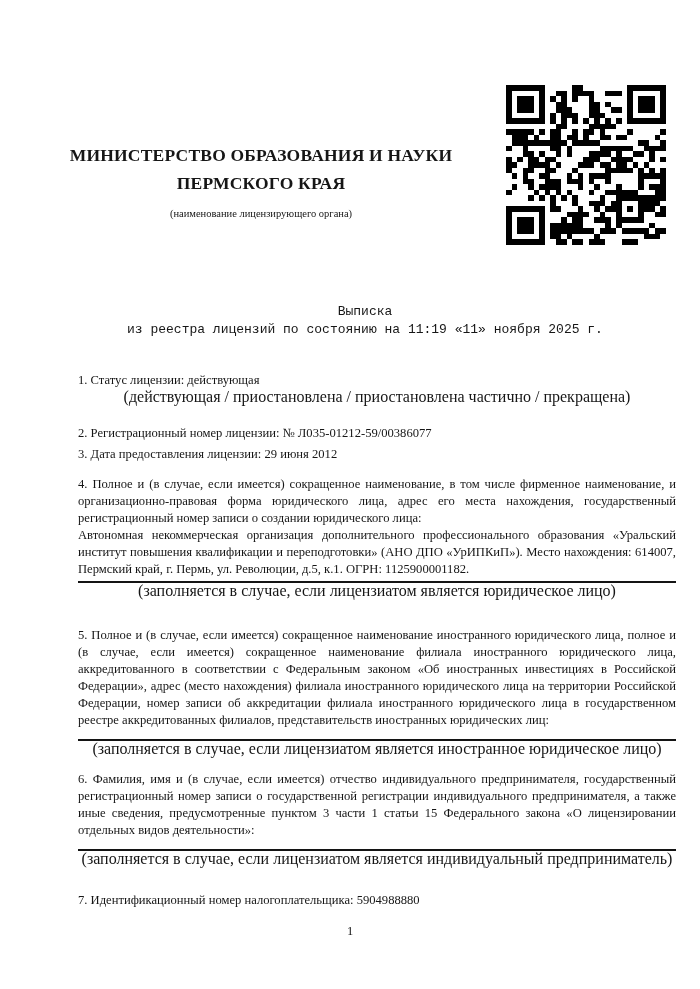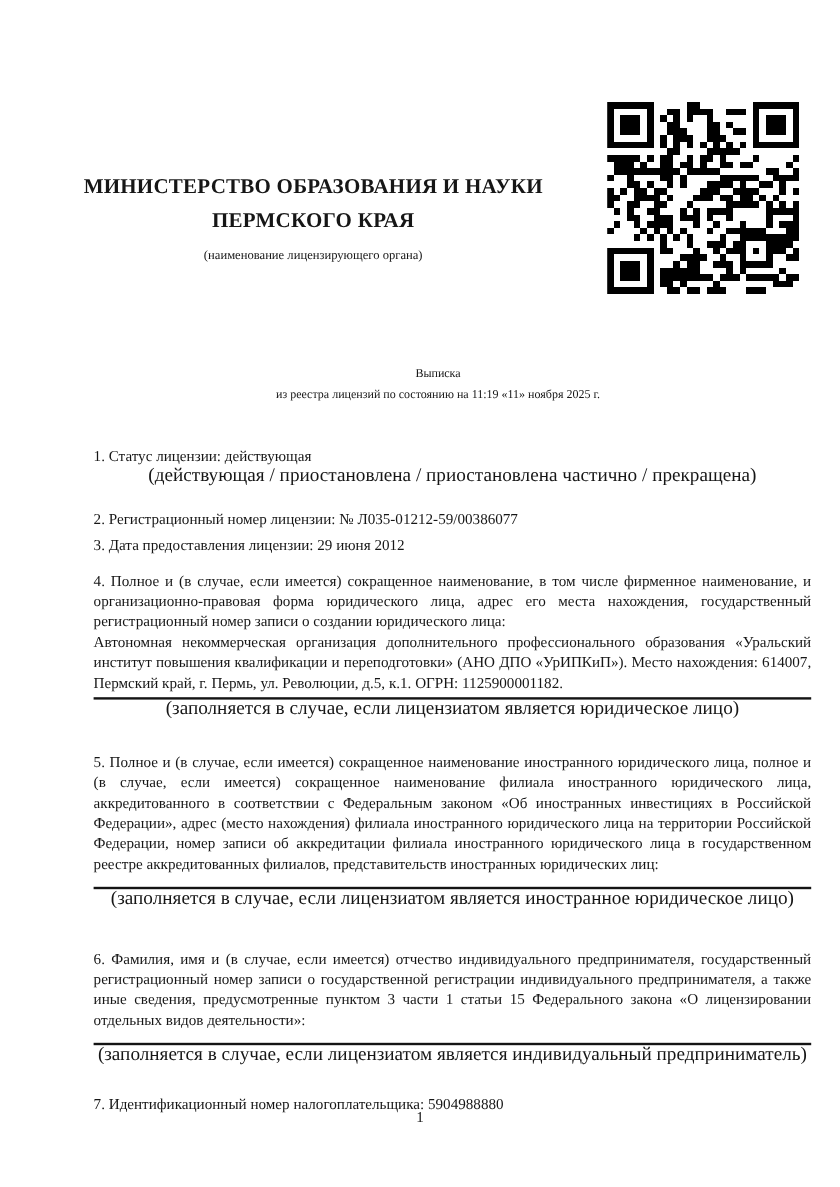--- a/index.html
+++ b/index.html
@@ -42,22 +42,23 @@
   }
   .qr-box svg { display: block; width: 160px; height: 160px; }
 
   
   .title-block {
     position: absolute;
     top: 303px;
     left: 66px;
     width: 598px;
     text-align: center;
-    font-size: 10px;
+    font-size: 13px;
     line-height: 18px;
+    font-family: Liberation Mono, monospace;
   }
 
   
   .body-col {
     position: absolute;
     top: 366px;
     left: 78px;
     width: 598px;
     font-size: 12.6px;
     line-height: 17px;
@@ -75,21 +76,21 @@
     border-top: 2px solid #141414;
   }
   .rule.snug { margin-top: 3px; }
   .rule.gap  { margin-top: 10px; }
 
   .b1 { margin-top: 6px; }
   .b2 { margin-top: 22px; }
   .b3 { margin-top: 4px; }
   .b4 { margin-top: 13px; }
   .b5 { margin-top: 30px; }
-  .b6 { margin-top: 36px; }
+  .b6 { margin-top: 16px; }
   .b7 { margin-top: 27px; }
 
   .page-number {
     position: absolute;
     top: 924px;
     left: 0;
     width: 700px;
     text-align: center;
     font-size: 12.5px;
   }

